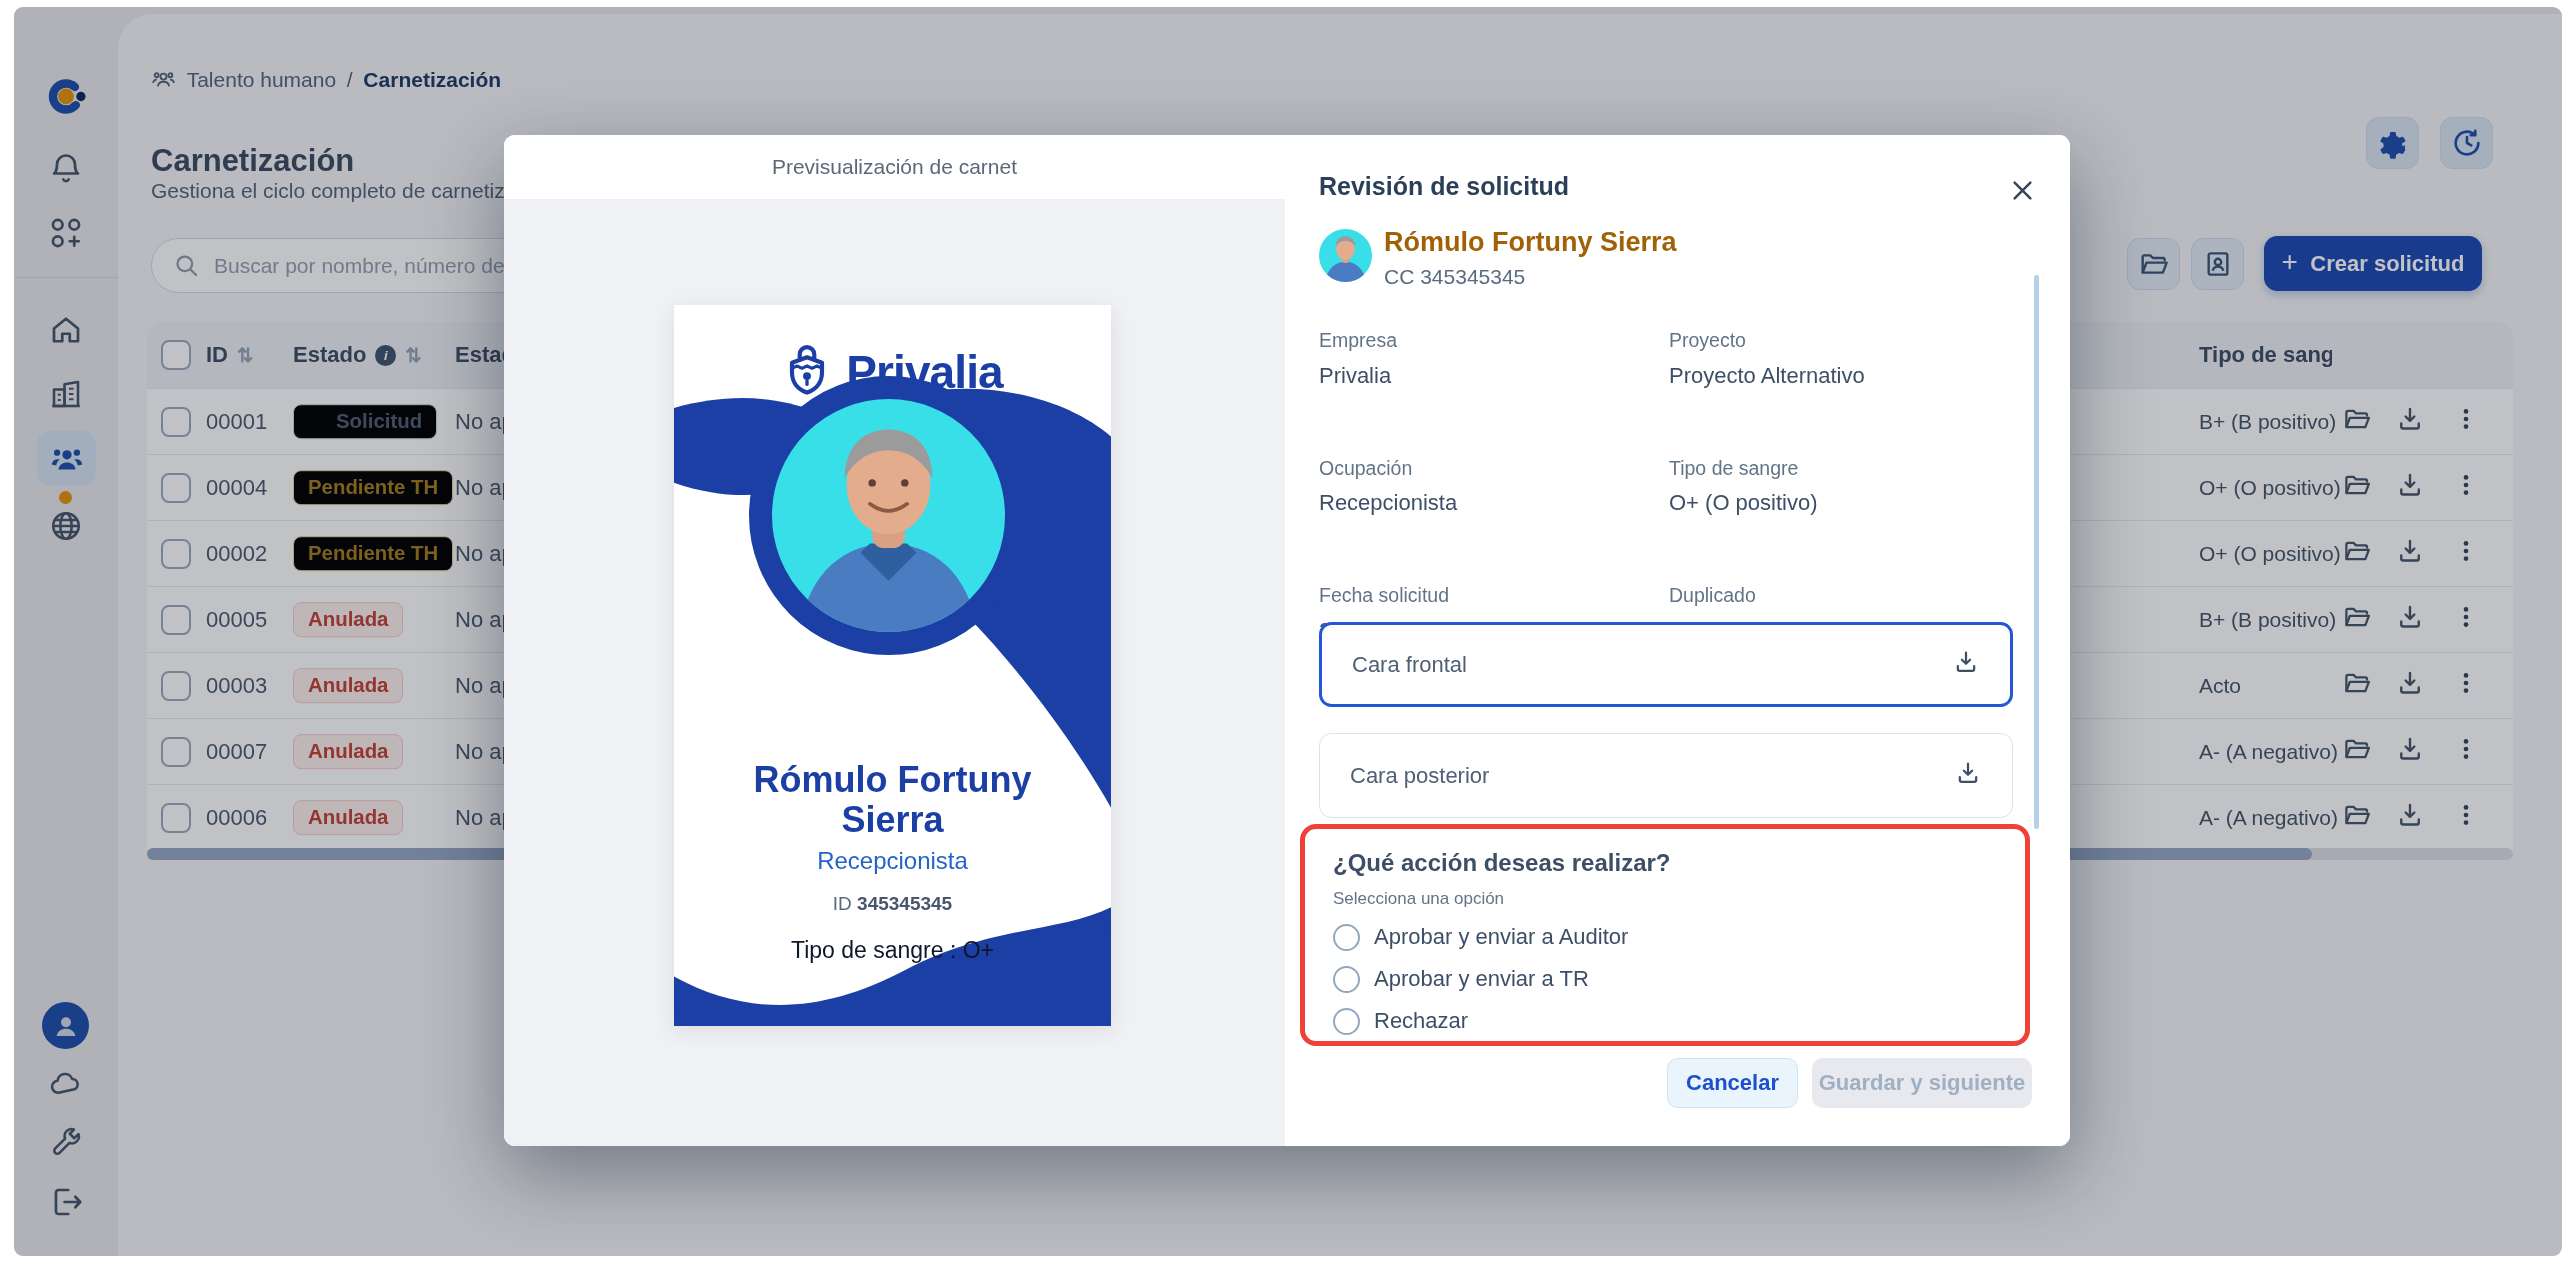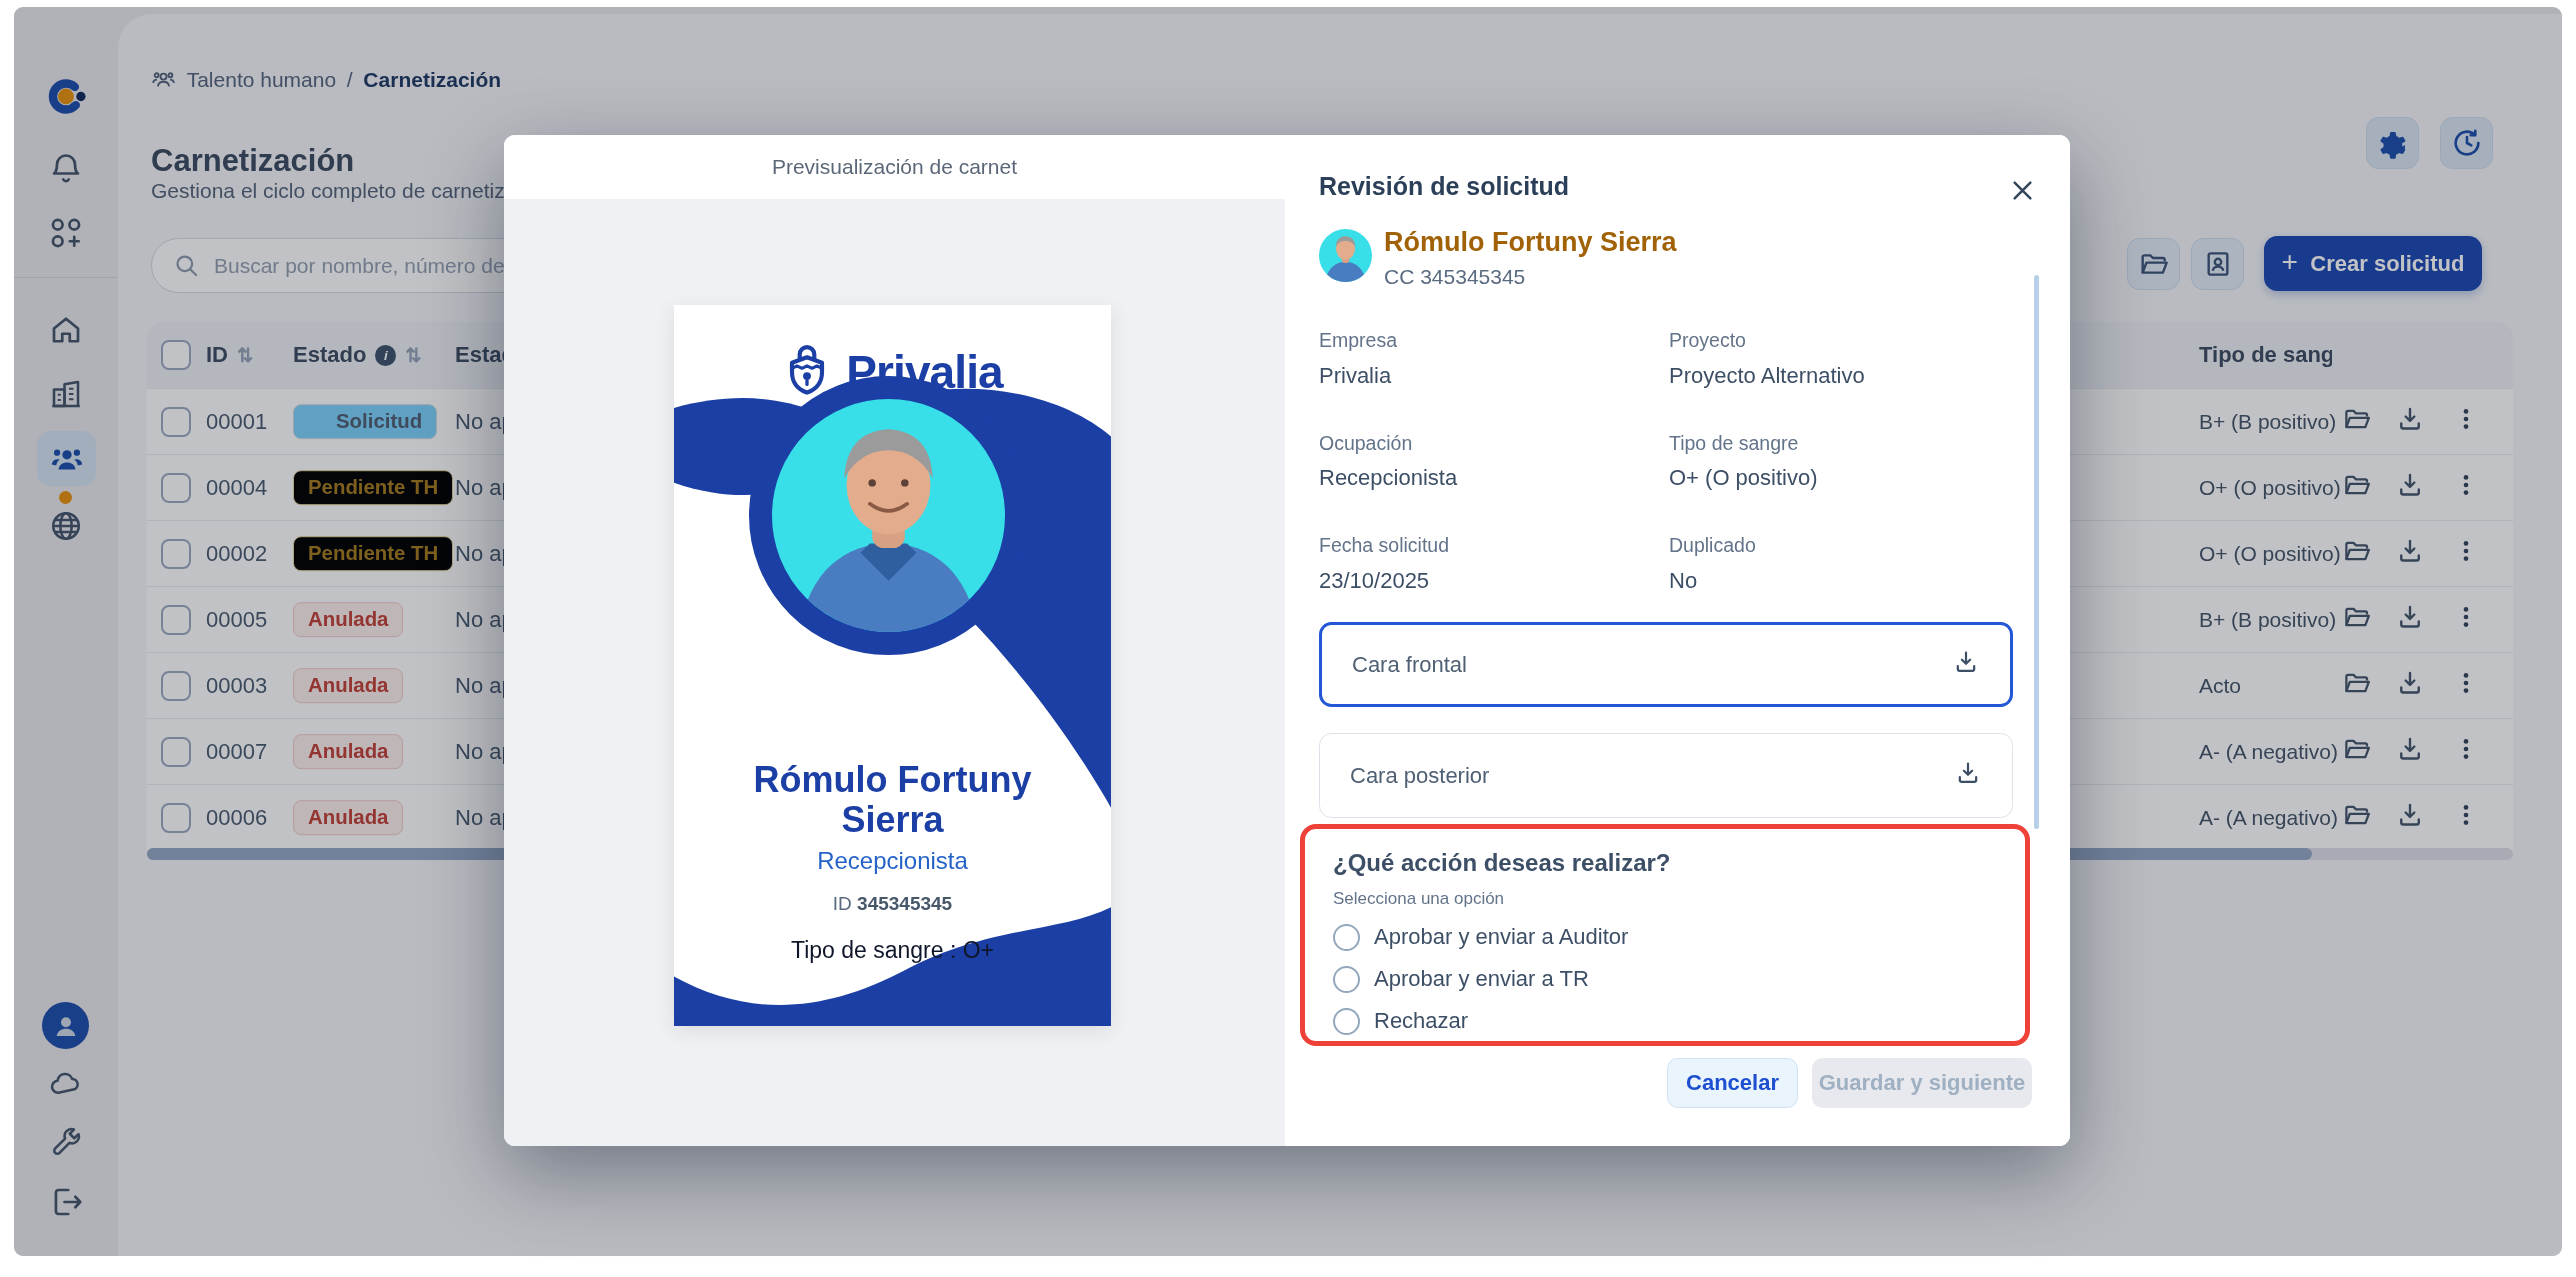--- a/index.html
+++ b/index.html
@@ -64,21 +64,21 @@
   .c-blood{left:2052px;font-size:21px;color:#44566a;}
   .c-act1{left:2195px;color:#44566c;}
   .c-act2{left:2248px;color:#44566c;}
   .c-act3{left:2305px;color:#33465c;}
   .hdr-group{display:flex;align-items:center;gap:9px;}
   .sorter{color:#93a3b8;}
   .info-dot{width:21px;height:21px;border-radius:50%;background:#3f536e;color:#fff;font-size:13.3px;
             font-weight:700;display:inline-flex;align-items:center;justify-content:center;font-style:italic;}
   .badge{display:inline-block;padding:5.3px 14px;border-radius:8px;font-size:20.4px;font-weight:600;
          border:1.3px solid transparent;}
-  .badge.k-neutral{background:#7dd3fc;border-color:#cfd8e3;color:#505f73;padding-left:42px;}
+  .badge.k-neutral{background:#000000;border-color:#cfd8e3;color:#505f73;padding-left:42px;}
   .badge.k-warning{background:#000000;border-color:#e9d8a2;color:#a57b1e;}
   .badge.k-danger{background:#fdefee;border-color:#f3cbc8;color:#c24138;}
 
   #hscroll{position:absolute;left:29px;top:834px;width:2366px;height:12.4px;border-radius:6.2px;background:#dde1e8;}
   #hscroll .thumb{position:absolute;left:0;top:0;height:12.4px;width:2165px;border-radius:6.2px;background:#95a9c6;}
 
   
   #dim{position:absolute;inset:0;background:rgba(15,21,32,0.26);z-index:5;}
 
   
@@ -107,21 +107,21 @@
   #review-pane{width:785px;height:100%;background:#fff;position:relative;}
   #review-title{position:absolute;left:34px;top:37px;font-size:25px;font-weight:700;color:#2b3f58;}
   #btn-close{position:absolute;right:32px;top:39px;width:32px;height:32px;color:#33465c;
              display:flex;align-items:center;justify-content:center;}
   #person-avatar{position:absolute;left:34px;top:94px;width:53px;height:53px;border-radius:50%;
                  background:#38dfe8;overflow:hidden;}
   #person-name{position:absolute;left:99px;top:92px;font-size:27px;font-weight:700;color:#a16207;}
   #person-doc{position:absolute;left:99px;top:130px;font-size:21px;color:#5a6b80;}
 
   #fields{position:absolute;left:34px;top:194px;width:693px;display:grid;
-          grid-template-columns:350px 1fr;row-gap:43px;}
+          grid-template-columns:350px 1fr;row-gap:68px;}
   .field .flabel{font-size:19.5px;color:#63748a;margin-bottom:10.7px;}
   .field .fvalue{font-size:22px;color:#3d4f66;}
 
   .attach{position:absolute;left:34px;width:694px;height:85px;border-radius:12.4px;background:#fff;
           border:1.8px solid #dde2ea;display:flex;align-items:center;justify-content:space-between;
           padding:0 30px;font-size:22px;color:#4f6075;}
   .attach.k-selected{border:3.6px solid #2457d6;}
   #attach-0{top:487px;}
   #attach-1{top:598px;}
   .attach .dl{color:#3d4f66;}

